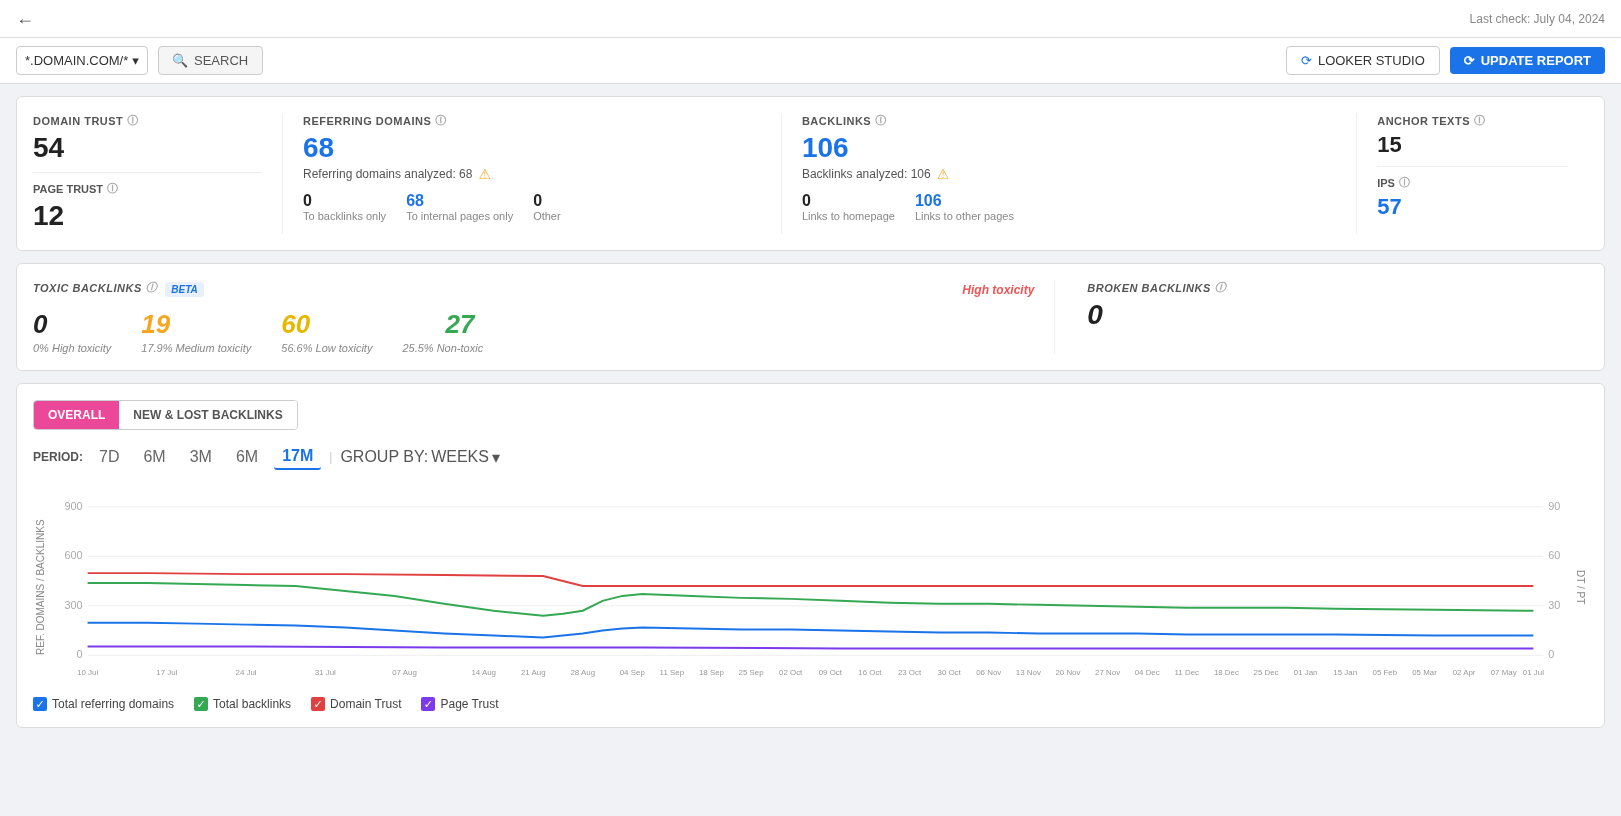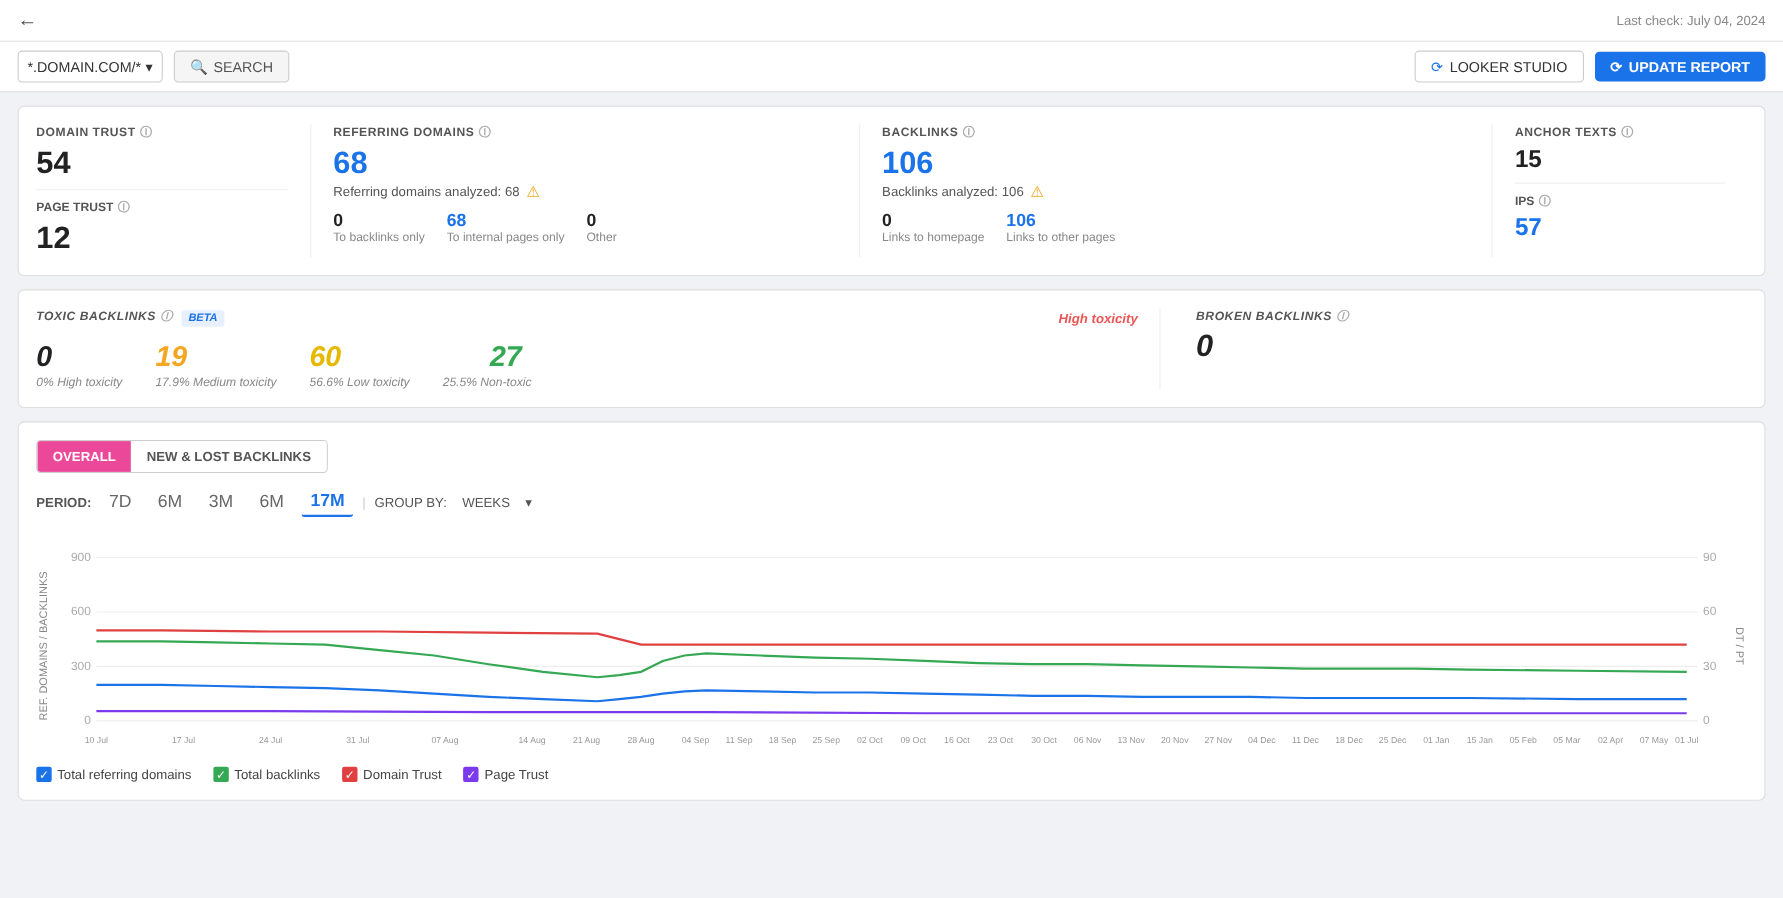--- a/index.html
+++ b/index.html
@@ -173,21 +173,21 @@
       background: #fff;
       color: #555;
       text-transform: uppercase;
     }
     .tab-btn.active { background: #ec4899; color: #fff; }
     .period-row { display: flex; align-items: center; gap: 8px; margin-bottom: 16px; font-size: 12px; color: #666; }
     .period-label { font-weight: 600; color: #555; }
     .period-btn { padding: 3px 8px; cursor: pointer; border: none; background: none; color: #666; font-size: 16px; border-radius: 3px; }
     .period-btn.active { color: #1a73e8; font-weight: 700; border-bottom: 2px solid #1a73e8; }
     .period-divider { color: #ccc; }
-    .group-select { font-size: 12px; color: #555; cursor: pointer; display: flex; align-items: center; gap: 14px; }
+    .group-select { font-size: 16px; color: #555; cursor: pointer; display: flex; align-items: center; gap: 3px; }
     .chart-legend { display: flex; gap: 20px; margin-top: 8px; align-items: center; flex-wrap: wrap; }
     .legend-item { display: flex; align-items: center; gap: 5px; font-size: 12px; color: #444; }
     .legend-check { width: 14px; height: 14px; display: flex; align-items: center; justify-content: center; border-radius: 2px; font-size: 11px; }
   </style>
 </head>
 <body>
 
 <div class="top-bar">
   <div class="top-bar-left">
     <button class="back-btn">←</button>

